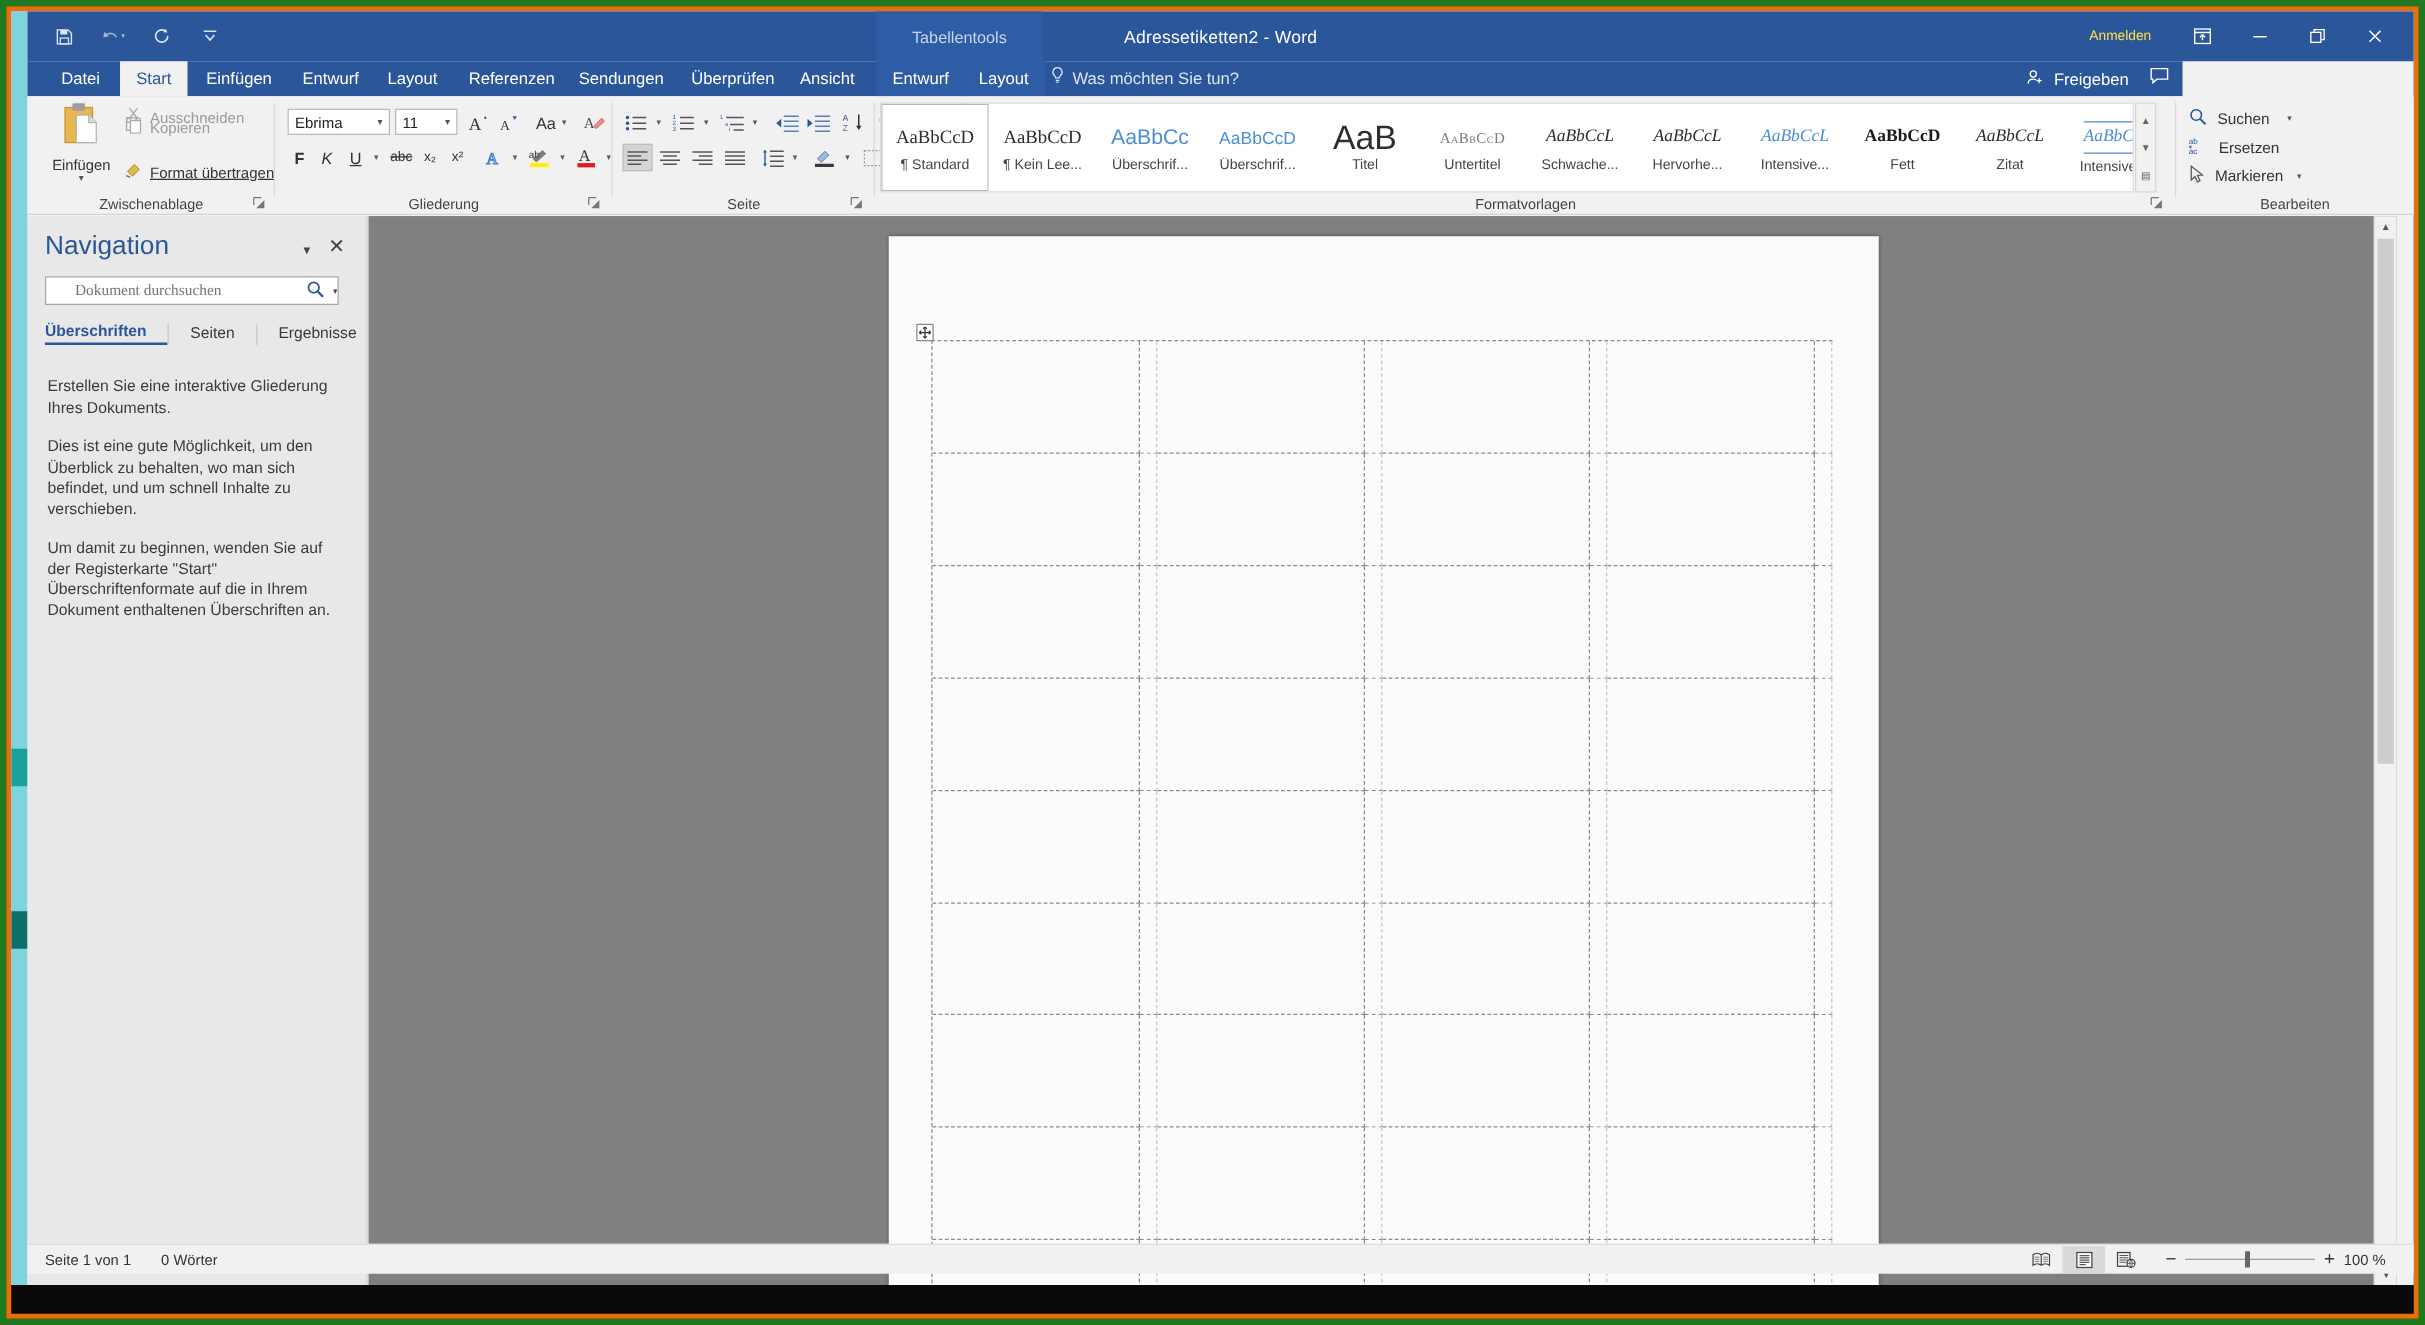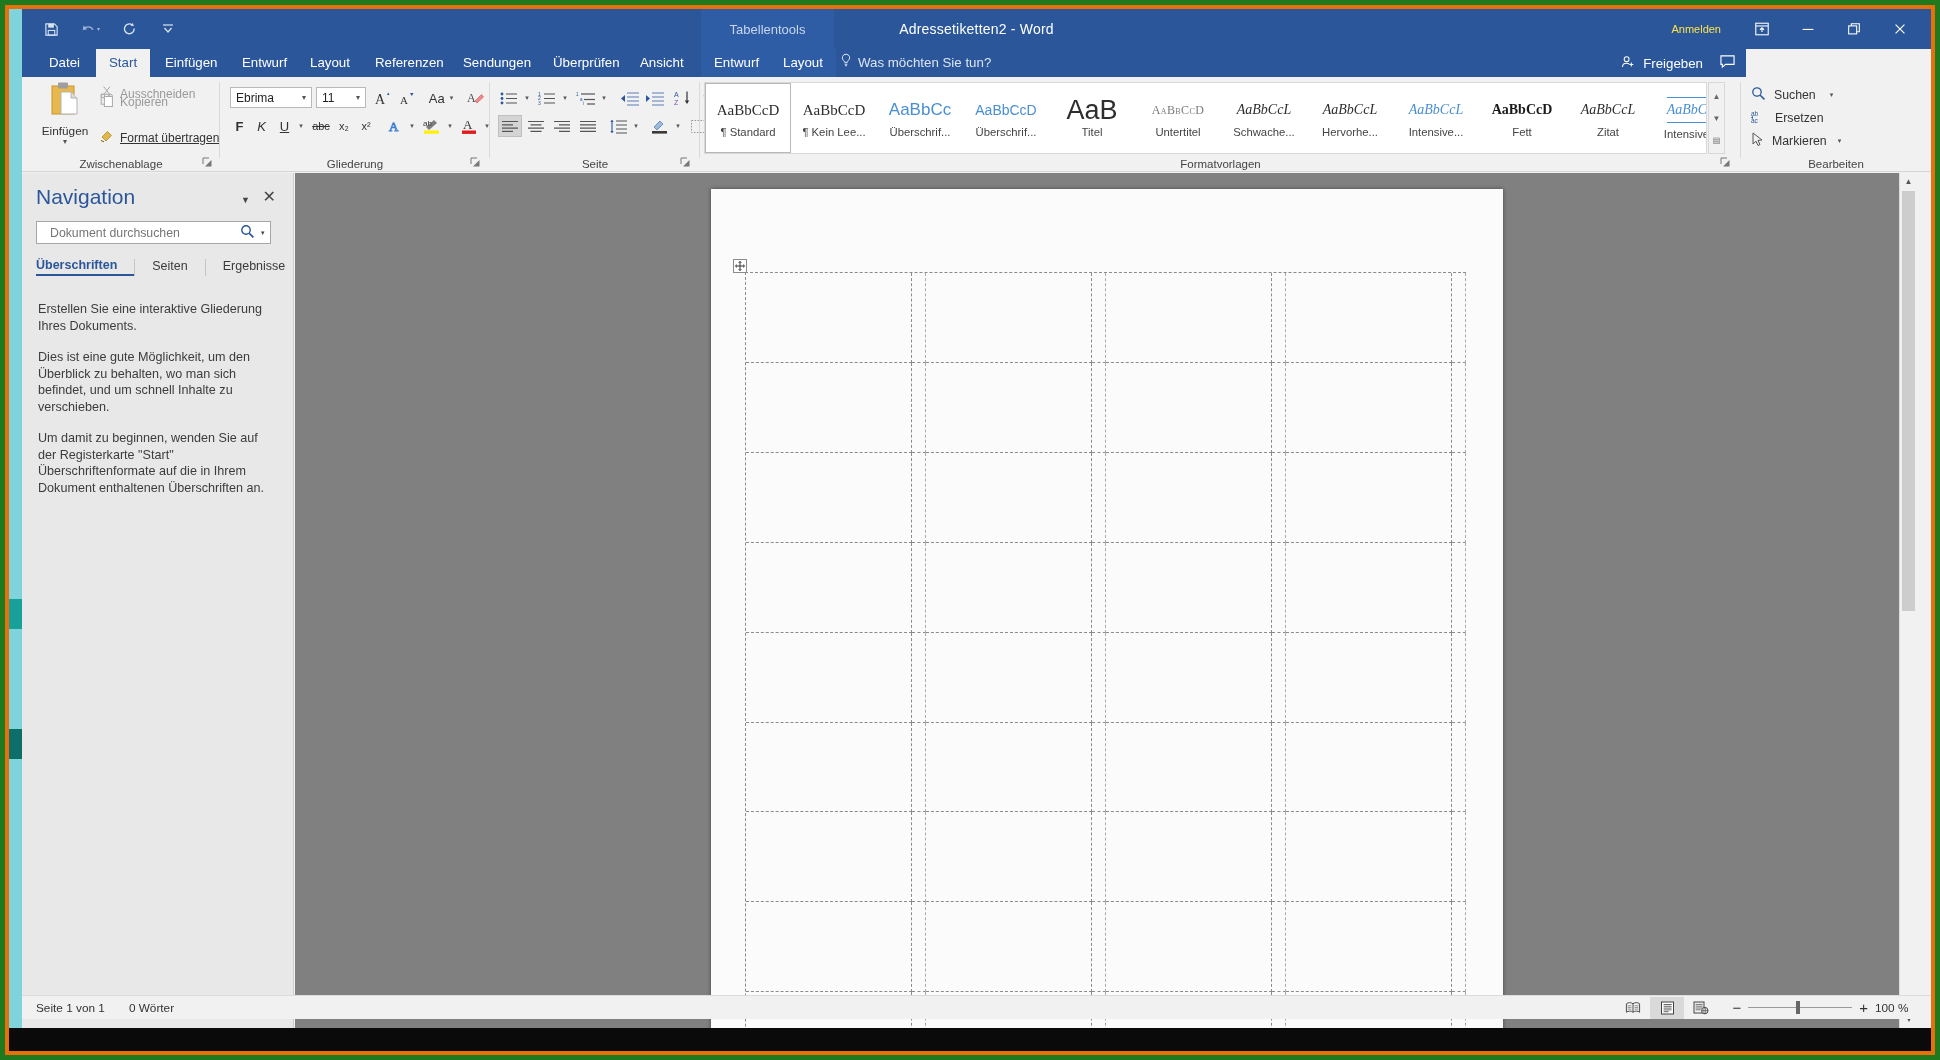--- a/index.html
+++ b/index.html
@@ -186,22 +186,22 @@
     position:absolute; left:14px; top:12px; font-size:21px; color:#2b579a;
     font-weight:400;
   }
   #nav-caret { position:absolute; right:43px; top:22px; font-size:9px; color:#444; }
   #nav-close { position:absolute; right:17px; top:14px; font-size:16px; color:#444; }
   #nav-search {
     position:absolute; left:14px; top:48px; width:235px; height:23px;
     background:#fff; border:1px solid #a7a7a7; display:flex; align-items:center;
   }
   #nav-search input {
-    border:0; outline:0; background:transparent; width:188px; margin-left:13px;
-    font-size:12.3px; color:#555; font-family:Liberation Sans, sans-serif;
+    border:0; outline:0; background:transparent; width:188px; margin-left:23px;
+    font-size:12.3px; color:#555; font-family:Liberation Serif, serif;
   }
   #nav-search .mag { color:#2b579a; font-size:13px; margin-left:2px; }
   #nav-search .car { font-size:7px; color:#444; margin-left:6px; }
   #nav-tabs { position:absolute; left:14px; top:85px; display:flex; align-items:center; }
   .navtab { font-size:12.5px; color:#3a3a3a; padding:0 17px 3px 0; }
   .navtab:first-child { padding-left:0; }
   .navtab.active { color:#2b579a; font-weight:bold; border-bottom:2px solid #2b579a; padding-bottom:2px; }
   .navtab.sep { border-left:1px solid #c5c5c5; padding-left:17px; }
   #nav-body { position:absolute; left:16px; top:128px; width:240px; }
   #nav-body p { font-size:12.6px; color:#3c3c3c; line-height:16.5px; margin-bottom:15px; }

